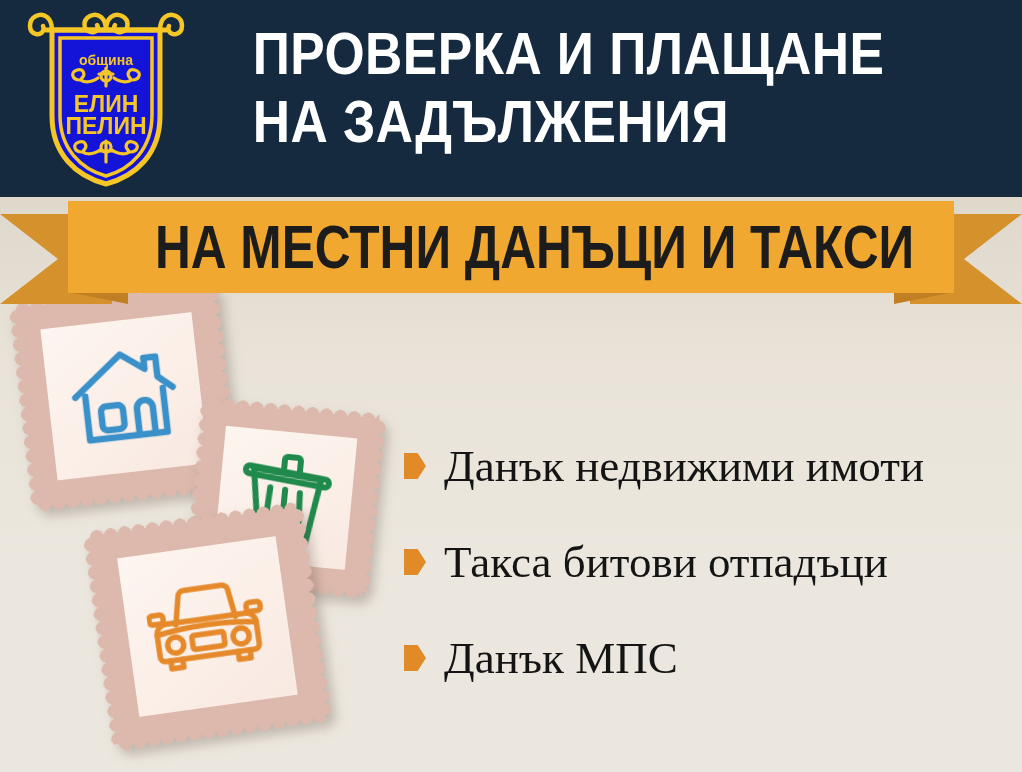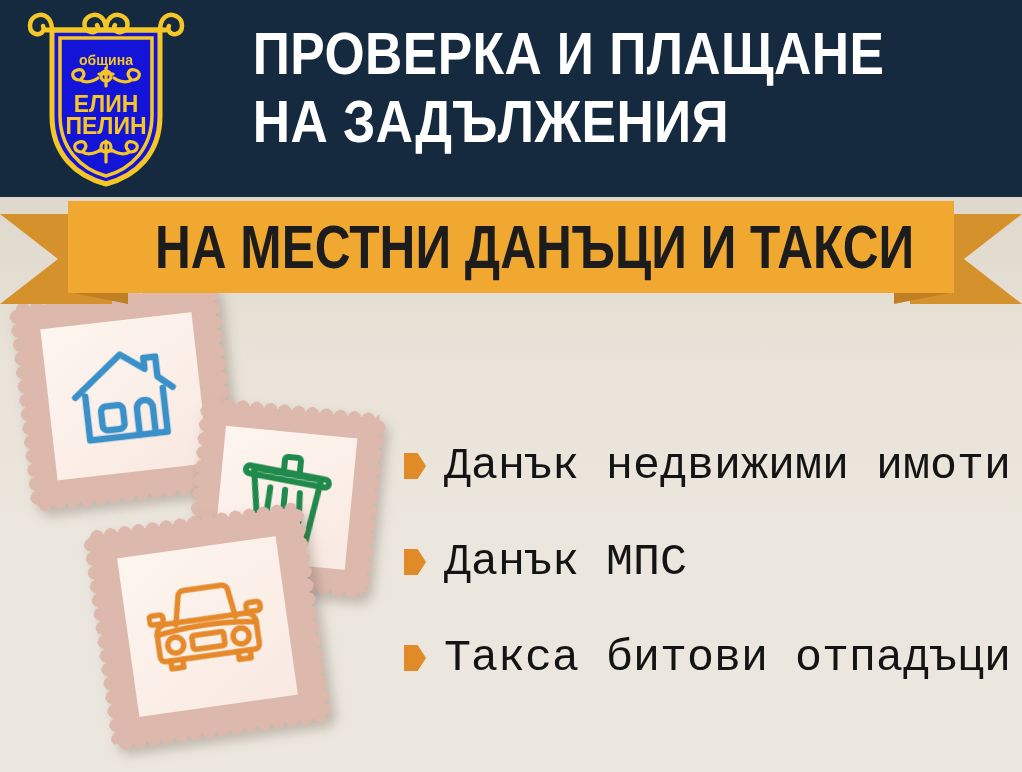--- a/index.html
+++ b/index.html
@@ -137,21 +137,21 @@
   .service-item{
     display:flex; align-items:center; gap:18px;
     height:96px;
   }
   .bullet{
     flex:0 0 auto; width:22px; height:26px;
     background:#e08a28;
     clip-path:polygon(0 0, 62% 0, 100% 50%, 62% 100%, 0 100%);
   }
   .service-label{
-    font-family:Liberation Mono, monospace;
+    font-family:Liberation Serif, serif;
     font-size:45px;
     color:#141414;
     line-height:1;
     white-space:nowrap;
   }
 </style>
 </head>
 <body>
 
 <div id="header-band">
@@ -273,20 +273,20 @@
 
 <div id="service-list">
 
   <div class="service-item">
     <span class="bullet"></span>
     <span class="service-label">Данък недвижими имоти</span>
   </div>
 
   <div class="service-item">
     <span class="bullet"></span>
-    <span class="service-label">Данък МПС</span>
+    <span class="service-label">Такса битови отпадъци</span>
   </div>
 
   <div class="service-item">
     <span class="bullet"></span>
-    <span class="service-label">Такса битови отпадъци</span>
+    <span class="service-label">Данък МПС</span>
   </div>
 </div>
 
 </body></html>

